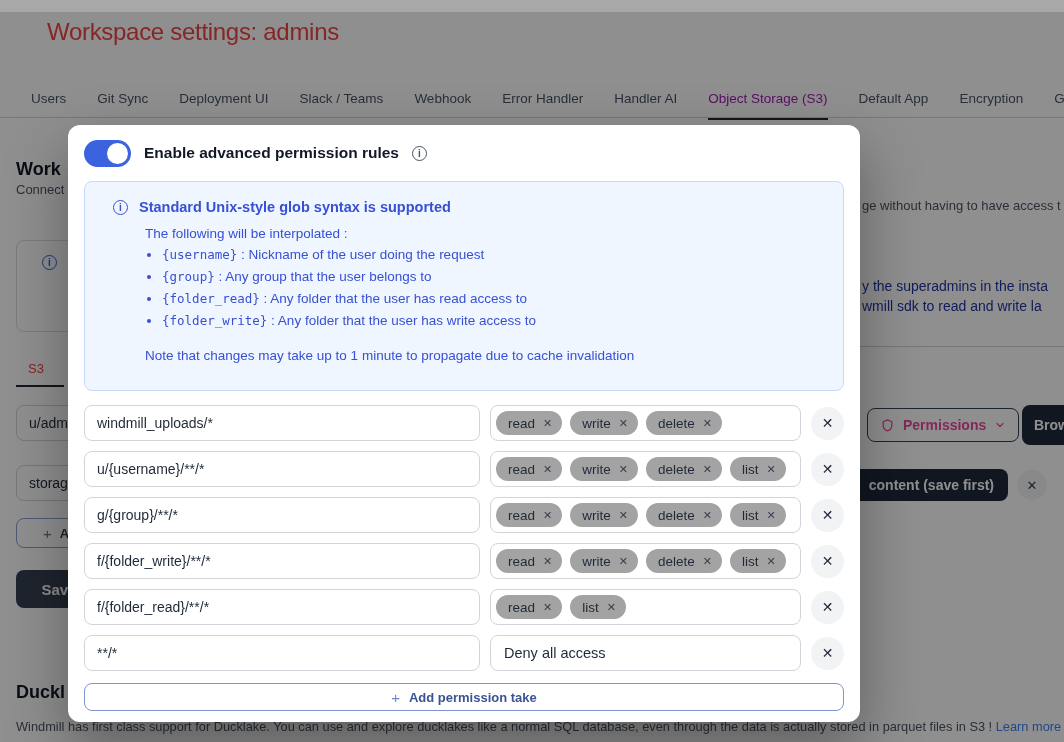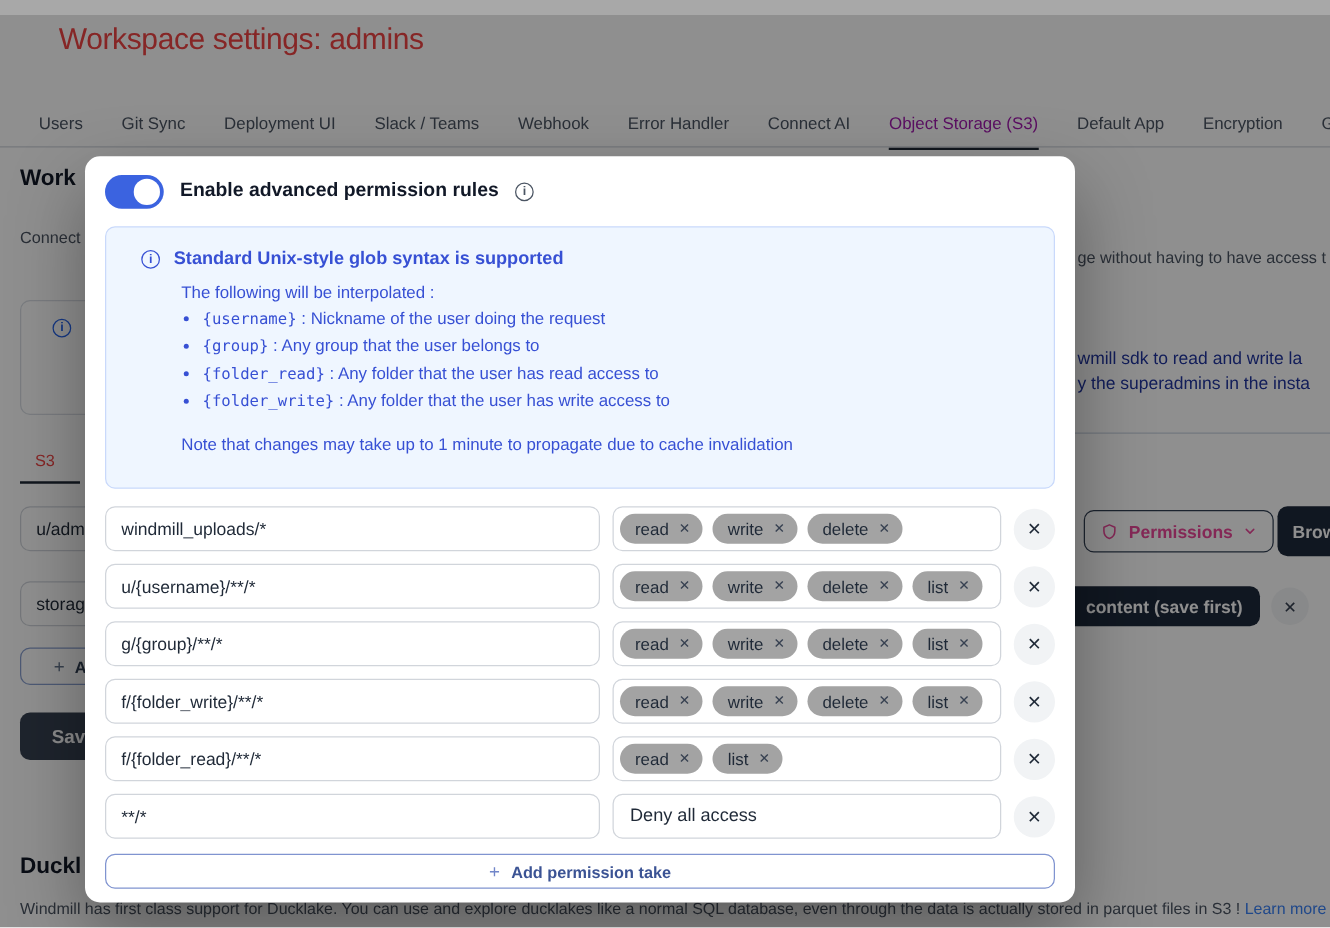--- a/index.html
+++ b/index.html
@@ -13,21 +13,21 @@
   .abs { position: absolute; }
 
   
   .bg { position:absolute; inset:0; background:#fff; }
   .page-title { left:16px; top:18px; font-size:24px; font-weight:400; letter-spacing:-0.3px; color:#ef4444;margin-left:31px; }
   .tabs { left:31px; top:91px; display:flex; gap:31px; font-size:13.5px; color:#4b5563; white-space:nowrap; }
   .tab { padding-bottom:12px; cursor:pointer; }
   .tab.active { color:#a21caf; border-bottom:2px solid #1f2937; }
   .tabs-border { left:0; right:0; top:117px; height:1px; background:#d1d5db; }
 
-  .bg-h2 { left:16px; top:132px; font-size:18px; font-weight:700; color:#111827; }
+  .bg-h2 { left:16px; top:159px; font-size:18px; font-weight:700; color:#111827; }
   .bg-p  { font-size:13px; color:#4b5563; }
   .bg-connect-left  { left:16px; top:182px; }
   .bg-connect-right { left:862px; top:198px; white-space:nowrap; }
   .bg-box { left:16px; top:240px; width:640px; height:92px; border:1px solid #d9dee4; border-radius:8px; }
   .bg-box .i-icon { position:absolute; left:25px; top:14px; color:#2563eb; }
   .bg-blue { left:862px; top:276px; font-size:14px; line-height:20px; color:#21359f; white-space:nowrap; }
   .bg-divider { left:600px; right:0; top:346px; height:1px; background:#cbd5e1; }
   .bg-s3 { left:28px; top:361px; font-size:13px; color:#ef4444; }
   .bg-s3-underline { left:16px; top:385px; width:48px; height:2px; background:#1f2937; }
   .bg-input { left:16px; width:220px; height:36px; border:1px solid #d1d5db; border-radius:8px;
@@ -108,43 +108,43 @@
   <span class="tab">Git Sync</span>
 
   <span class="tab">Deployment UI</span>
 
   <span class="tab">Slack / Teams</span>
 
   <span class="tab">Webhook</span>
 
   <span class="tab">Error Handler</span>
 
-  <span class="tab">Connect AI</span>
+  <span class="tab">Handler AI</span>
 
   <span class="tab active">Object Storage (S3)</span>
 
   <span class="tab">Default App</span>
 
   <span class="tab">Encryption</span>
 
   <span class="tab">Gener</span>
 </nav>
   <div class="abs tabs-border"></div>
 
   <h2 class="abs bg-h2">Work</h2>
   <p class="abs bg-p bg-connect-left">Connect</p>
   <p class="abs bg-p bg-connect-right">ge without having to have access t</p>
 
   <div class="abs bg-box">
     <span class="i-icon">i</span>
   </div>
 
   <div class="abs bg-blue">
+    <div>y the superadmins in the insta</div>
     <div>wmill sdk to read and write la</div>
-    <div>y the superadmins in the insta</div>
   </div>
   <div class="abs bg-divider"></div>
 
   <span class="abs bg-s3">S3</span>
   <div class="abs bg-s3-underline"></div>
 
   <input class="abs bg-input bg-input1" value="u/adm" style="">
   <input class="abs bg-input bg-input2" value="storag" style="">
 
   <button class="abs bg-add-btn">

